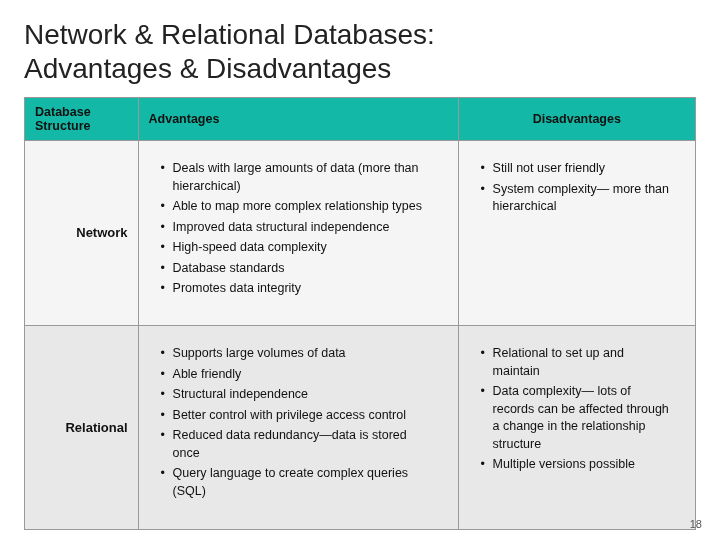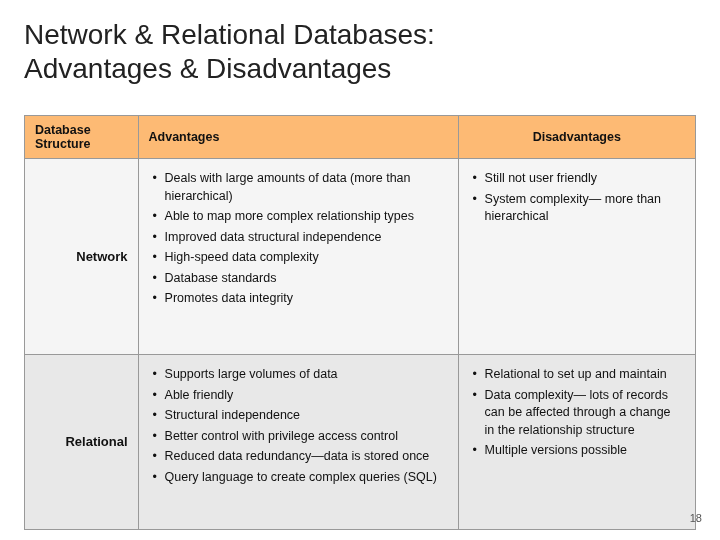--- a/index.html
+++ b/index.html
@@ -22,32 +22,32 @@
       padding: 18px 24px 10px 24px;
       display: flex;
       flex-direction: column;
     }
 
     .title {
       font-size: 28px;
       font-weight: normal;
       color: #222222;
       line-height: 1.2;
-      margin-bottom: 30px;
+      margin-bottom: 12px;
     }
 
     table {
       width: 100%;
       border-collapse: collapse;
       font-size: 12.5px;
       flex: 1;
     }
 
     thead tr th {
-      background-color: #fdba74;
+      background-color: #14b8a6;
       color: #111111;
       font-weight: bold;
       padding: 7px 10px;
       border: 1px solid #999999;
       text-align: left;
       vertical-align: middle;
     }
 
     thead tr th:first-child {
       width: 110px;
@@ -81,39 +81,39 @@
     .row-header {
       font-weight: bold;
       font-size: 13px;
       vertical-align: middle !important;
       text-align: right;
     }
 
     ul.bullet-list {
       list-style: none;
       padding: 0;
-      margin: 4px;
+      margin: 12px;
     }
 
     ul.bullet-list li {
       padding-left: 12px;
       position: relative;
       margin-bottom: 3px;
     }
 
     ul.bullet-list li::before {
       content: "•";
       position: absolute;
       left: 0;
       top: 0;
     }
 
     .page-num {
       position: absolute;
-      bottom: 16px;
+      bottom: 10px;
       right: 18px;
       font-size: 11px;
       color: #555;
     }
   </style>
 </head>
 <body>
 
 <div class="page">
   <h1 class="title">Network &amp; Relational Databases:<br>Advantages &amp; Disadvantages</h1>

